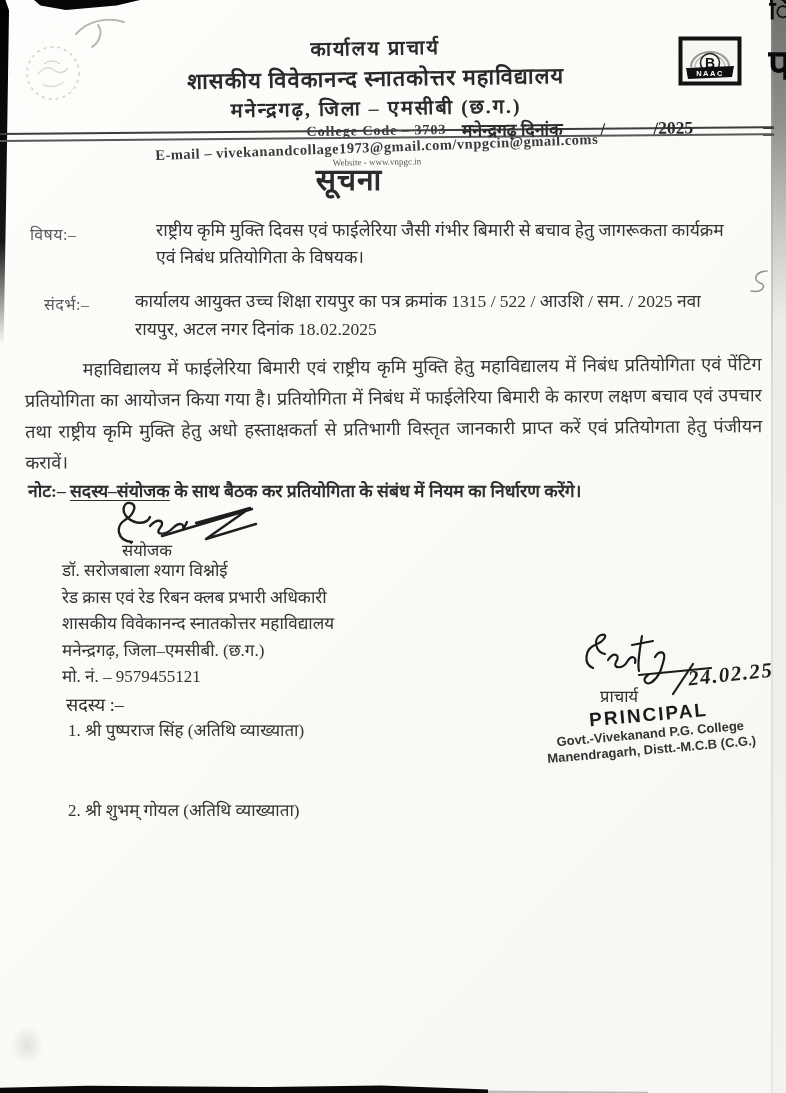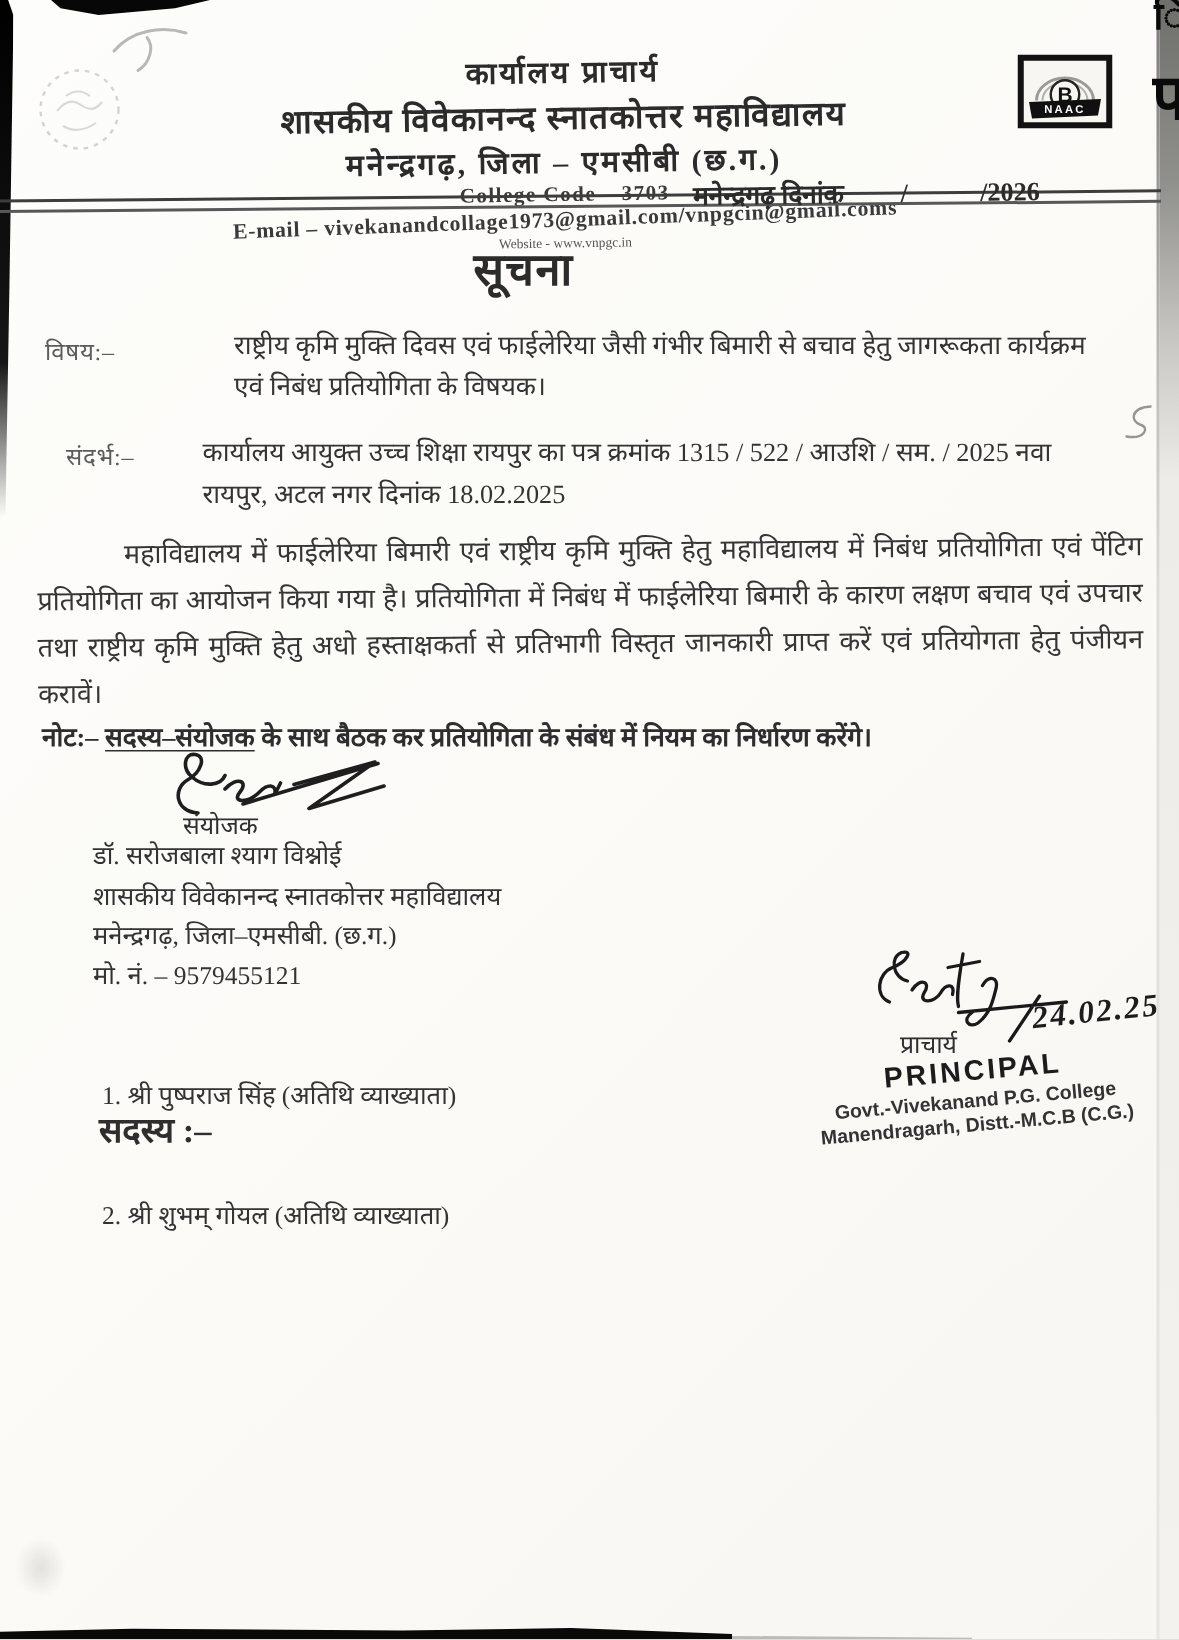--- a/index.html
+++ b/index.html
@@ -62,21 +62,21 @@
   .ref-text{position:absolute;left:135px;top:287px;width:598px;font-size:17.5px;
     line-height:1.6;color:#333;}
   .body-par{position:absolute;left:25px;top:352px;width:737px;font-size:18px;line-height:1.72;
     text-align:justify;text-indent:58px;color:#353535;transform:rotate(-.45deg);}
   .note-line{position:absolute;left:28px;top:478px;width:730px;font-size:17.5px;font-weight:bold;color:#2e2e2e;}
   .note-underline{text-decoration:underline;text-underline-offset:3px;margin-top:32px;}
   
   .conv-sig{position:absolute;left:104px;top:496px;width:165px;height:56px;}
   .conv-role{position:absolute;left:122px;top:538px;font-size:16.5px;color:#2f2f2f;}
   .conv-block{position:absolute;left:62px;top:558px;font-size:17px;line-height:26.5px;color:#333;}
-  .members-head{position:absolute;left:66px;top:692px;font-size:23px;font-weight:bold;color:#2e2e2e;margin-top:44px;}
+  .members-head{position:absolute;left:66px;top:692px;font-size:18px;font-weight:normal;color:#2e2e2e;}
   .member{position:absolute;left:68px;font-size:17px;color:#333;}
   .member1{top:718px;}
   .member2{top:798px;}
   .member3{top:790px;}
   
   .prin-sig{position:absolute;left:575px;top:630px;width:140px;height:66px;}
   .prin-date{position:absolute;left:688px;top:662px;font-size:21px;font-style:italic;
     color:#1d1d1d;transform:rotate(-6deg);letter-spacing:1.5px;font-weight:bold;}
   .prin-role{position:absolute;left:600px;top:684px;font-size:16.5px;color:#2f2f2f;}
   .stamp{position:absolute;left:540px;top:704px;width:220px;text-align:center;transform:rotate(-5deg);
@@ -129,21 +129,21 @@
     <text x="32" y="32" text-anchor="middle" font-family="Liberation Sans,sans-serif" font-size="14" font-weight="bold" fill="#111">B</text>
     <path d="M8,32 L56,30 L54,41 L10,43 Z" fill="#101010"></path>
     <text x="32" y="39.5" text-anchor="middle" font-family="Liberation Sans,sans-serif" font-size="7.5" font-weight="bold" letter-spacing="1.5" fill="#ffffff">NAAC</text>
   </svg>
 
   <div class="rule rule1"></div>
   <div class="rule rule2"></div>
   <div class="dateline">
     <span class="dl-place">मनेन्द्रगढ़ दिनांक</span>
     <span class="dl-slash1">/</span>
-    <span class="dl-slash2">/2026</span>
+    <span class="dl-slash2">/2025</span>
   </div>
 
   <div class="doc-title">सूचना</div>
 
   <div class="row-label subject-label">विषय:–</div>
   <div class="subject-text">राष्ट्रीय कृमि मुक्ति दिवस एवं फाईलेरिया जैसी गंभीर बिमारी से बचाव हेतु जागरूकता कार्यक्रम एवं निबंध प्रतियोगिता  के विषयक।</div>
 
   <div class="row-label ref-label">संदर्भ:–</div>
   <div class="ref-text">कार्यालय आयुक्त उच्च शिक्षा रायपुर का पत्र क्रमांक 1315 / 522 / आउशि / सम. / 2025 नवा रायपुर, अटल नगर दिनांक 18.02.2025</div>
 
@@ -159,20 +159,21 @@
 
   <svg class="conv-sig" viewBox="0 0 165 56">
     <path d="M28,46 C13,45 11,30 21,24 C30,19 34,8 26,7 C19,6 17,16 24,22 C32,29 43,28 46,21" fill="none" stroke="#1e1e1e" stroke-width="2.4" stroke-linecap="round"></path>
     <path d="M46,30 c8,-9 16,-5 10,2 c-6,7 5,8 13,0 c6,-6 12,-5 10,2 l4,-8" fill="none" stroke="#1e1e1e" stroke-width="2.4" stroke-linecap="round"></path>
     <path d="M58,40 L148,13 M92,27 L146,12 L102,43 L152,28" fill="none" stroke="#1e1e1e" stroke-width="2.4" stroke-linecap="round" stroke-linejoin="round"></path>
   </svg>
   <div class="conv-role">संयोजक</div>
 
   <div class="conv-block">
     <div>डॉ. सरोजबाला श्याग विश्नोई</div>
+    <div>रेड क्रास एवं रेड रिबन क्लब प्रभारी अधिकारी</div>
     <div>शासकीय विवेकानन्द  स्नातकोत्तर महाविद्यालय</div>
     <div>मनेन्द्रगढ़, जिला–एमसीबी. (छ.ग.)</div>
     <div>मो. नं. – 9579455121</div>
   </div>
 
   <div class="members-head">सदस्य :–</div>
   <div class="member member1">1. श्री पुष्पराज सिंह (अतिथि व्याख्याता)</div>
   <div class="member member2">2. श्री शुभम् गोयल (अतिथि व्याख्याता)</div>
 
   <svg class="prin-sig" viewBox="0 0 140 66">

